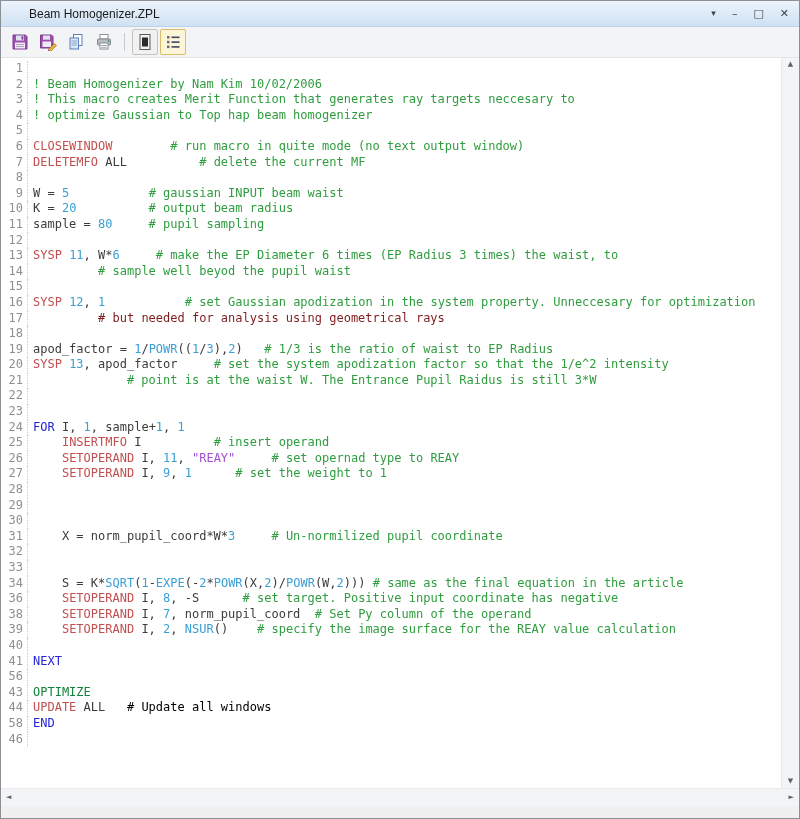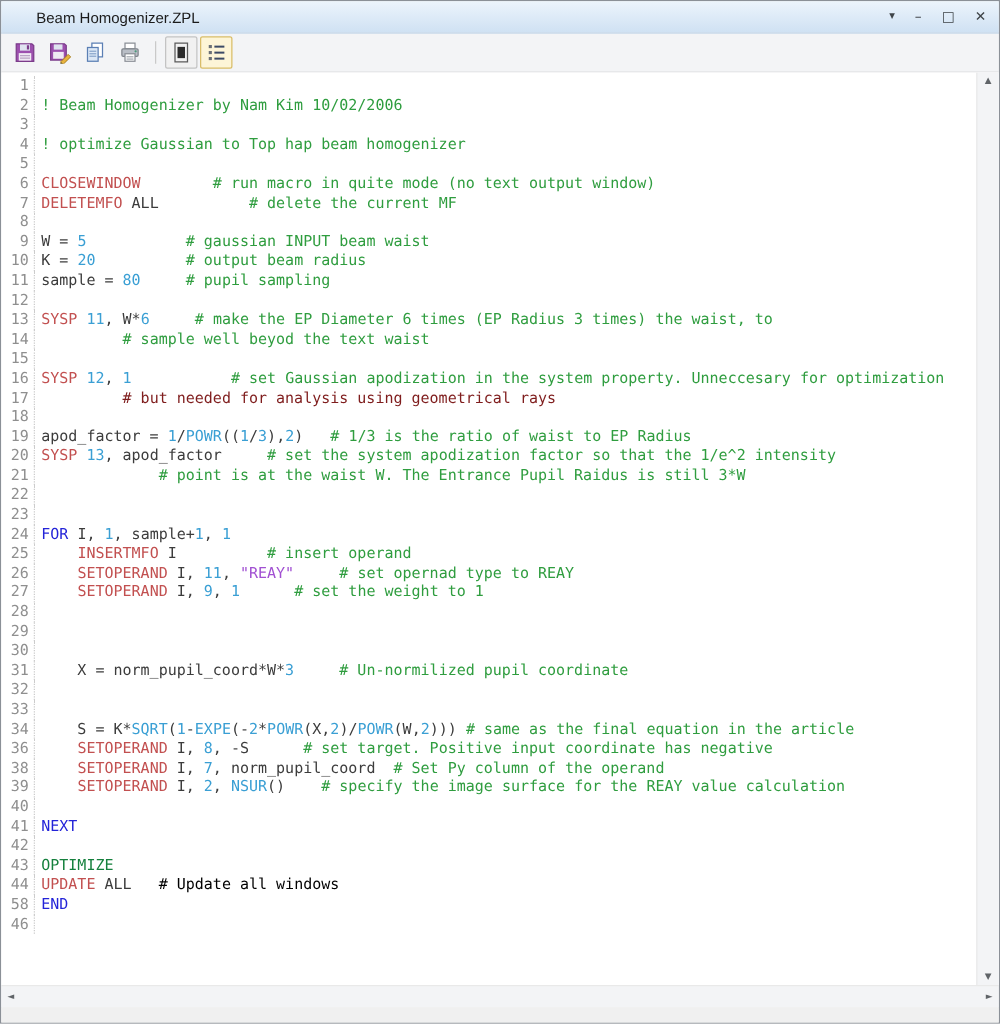--- a/index.html
+++ b/index.html
@@ -106,32 +106,32 @@
         <rect x="7.5" y="8.3" width="8" height="1.6" fill="#3c4a66"></rect>
         <rect x="7.5" y="13.1" width="8" height="1.6" fill="#3c4a66"></rect>
       </svg>
     </span>
   </div>
 
   <div class="editor-wrap">
     <div class="code-area">
         <div class="code-row"><span class="ln">1</span><span class="code"></span></div>
         <div class="code-row"><span class="ln">2</span><span class="code"><span style="color: rgb(47, 157, 63);">! Beam Homogenizer by Nam Kim 10/02/2006</span></span></div>
-        <div class="code-row"><span class="ln">3</span></div>
+        <div class="code-row"><span class="ln">3</span><span class="code"><span style="color: rgb(47, 157, 63);">! This macro creates Merit Function that generates ray targets neccesary to</span></span></div>
         <div class="code-row"><span class="ln">4</span><span class="code"><span style="color: rgb(47, 157, 63);">! optimize Gaussian to Top hap beam homogenizer</span></span></div>
         <div class="code-row"><span class="ln">5</span><span class="code"></span></div>
         <div class="code-row"><span class="ln">6</span><span class="code"><span style="color: rgb(194, 80, 80);">CLOSEWINDOW</span><span style="color: rgb(60, 60, 60);">        </span><span style="color: rgb(47, 157, 63);"># run macro in quite mode (no text output window)</span></span></div>
         <div class="code-row"><span class="ln">7</span><span class="code"><span style="color: rgb(194, 80, 80);">DELETEMFO</span><span style="color: rgb(60, 60, 60);"> ALL          </span><span style="color: rgb(47, 157, 63);"># delete the current MF</span></span></div>
         <div class="code-row"><span class="ln">8</span><span class="code"></span></div>
         <div class="code-row"><span class="ln">9</span><span class="code"><span style="color: rgb(60, 60, 60);">W = </span><span style="color: rgb(58, 159, 212);">5</span><span style="color: rgb(60, 60, 60);">           </span><span style="color: rgb(47, 157, 63);"># gaussian INPUT beam waist</span></span></div>
         <div class="code-row"><span class="ln">10</span><span class="code"><span style="color: rgb(60, 60, 60);">K = </span><span style="color: rgb(58, 159, 212);">20</span><span style="color: rgb(60, 60, 60);">          </span><span style="color: rgb(47, 157, 63);"># output beam radius</span></span></div>
         <div class="code-row"><span class="ln">11</span><span class="code"><span style="color: rgb(60, 60, 60);">sample = </span><span style="color: rgb(58, 159, 212);">80</span><span style="color: rgb(60, 60, 60);">     </span><span style="color: rgb(47, 157, 63);"># pupil sampling</span></span></div>
         <div class="code-row"><span class="ln">12</span><span class="code"></span></div>
         <div class="code-row"><span class="ln">13</span><span class="code"><span style="color: rgb(194, 80, 80);">SYSP</span><span style="color: rgb(60, 60, 60);"> </span><span style="color: rgb(58, 159, 212);">11</span><span style="color: rgb(60, 60, 60);">, W*</span><span style="color: rgb(58, 159, 212);">6</span><span style="color: rgb(60, 60, 60);">     </span><span style="color: rgb(47, 157, 63);"># make the EP Diameter 6 times (EP Radius 3 times) the waist, to</span></span></div>
-        <div class="code-row"><span class="ln">14</span><span class="code"><span style="color: rgb(60, 60, 60);">         </span><span style="color: rgb(47, 157, 63);"># sample well beyod the text waist</span></span></div>
+        <div class="code-row"><span class="ln">14</span><span class="code"><span style="color: rgb(60, 60, 60);">         </span><span style="color: rgb(47, 157, 63);"># sample well beyod the pupil waist</span></span></div>
         <div class="code-row"><span class="ln">15</span><span class="code"></span></div>
         <div class="code-row"><span class="ln">16</span><span class="code"><span style="color: rgb(194, 80, 80);">SYSP</span><span style="color: rgb(60, 60, 60);"> </span><span style="color: rgb(58, 159, 212);">12</span><span style="color: rgb(60, 60, 60);">, </span><span style="color: rgb(58, 159, 212);">1</span><span style="color: rgb(60, 60, 60);">           </span><span style="color: rgb(47, 157, 63);"># set Gaussian apodization in the system property. Unneccesary for optimization</span></span></div>
         <div class="code-row"><span class="ln">17</span><span class="code"><span style="color: rgb(60, 60, 60);">         </span><span style="color: #7f1d1d;"># but needed for analysis using geometrical rays</span></span></div>
         <div class="code-row"><span class="ln">18</span><span class="code"></span></div>
         <div class="code-row"><span class="ln">19</span><span class="code"><span style="color: rgb(60, 60, 60);">apod_factor = </span><span style="color: rgb(58, 159, 212);">1</span><span style="color: rgb(60, 60, 60);">/</span><span style="color: rgb(58, 159, 212);">POWR</span><span style="color: rgb(60, 60, 60);">((</span><span style="color: rgb(58, 159, 212);">1</span><span style="color: rgb(60, 60, 60);">/</span><span style="color: rgb(58, 159, 212);">3</span><span style="color: rgb(60, 60, 60);">),</span><span style="color: rgb(58, 159, 212);">2</span><span style="color: rgb(60, 60, 60);">)   </span><span style="color: rgb(47, 157, 63);"># 1/3 is the ratio of waist to EP Radius</span></span></div>
         <div class="code-row"><span class="ln">20</span><span class="code"><span style="color: rgb(194, 80, 80);">SYSP</span><span style="color: rgb(60, 60, 60);"> </span><span style="color: rgb(58, 159, 212);">13</span><span style="color: rgb(60, 60, 60);">, apod_factor     </span><span style="color: rgb(47, 157, 63);"># set the system apodization factor so that the 1/e^2 intensity</span></span></div>
         <div class="code-row"><span class="ln">21</span><span class="code"><span style="color: rgb(60, 60, 60);">             </span><span style="color: rgb(47, 157, 63);"># point is at the waist W. The Entrance Pupil Raidus is still 3*W</span></span></div>
         <div class="code-row"><span class="ln">22</span><span class="code"></span></div>
         <div class="code-row"><span class="ln">23</span><span class="code"></span></div>
         <div class="code-row"><span class="ln">24</span><span class="code"><span style="color: rgb(36, 36, 216);">FOR</span><span style="color: rgb(60, 60, 60);"> I, </span><span style="color: rgb(58, 159, 212);">1</span><span style="color: rgb(60, 60, 60);">, sample+</span><span style="color: rgb(58, 159, 212);">1</span><span style="color: rgb(60, 60, 60);">, </span><span style="color: rgb(58, 159, 212);">1</span></span></div>
@@ -143,21 +143,21 @@
         <div class="code-row"><span class="ln">30</span><span class="code"></span></div>
         <div class="code-row"><span class="ln">31</span><span class="code"><span style="color: rgb(60, 60, 60);">    X = norm_pupil_coord*W*</span><span style="color: rgb(58, 159, 212);">3</span><span style="color: rgb(60, 60, 60);">     </span><span style="color: rgb(47, 157, 63);"># Un-normilized pupil coordinate</span></span></div>
         <div class="code-row"><span class="ln">32</span><span class="code"></span></div>
         <div class="code-row"><span class="ln">33</span><span class="code"></span></div>
         <div class="code-row"><span class="ln">34</span><span class="code"><span style="color: rgb(60, 60, 60);">    S = K*</span><span style="color: rgb(58, 159, 212);">SQRT</span><span style="color: rgb(60, 60, 60);">(</span><span style="color: rgb(58, 159, 212);">1</span><span style="color: rgb(60, 60, 60);">-</span><span style="color: rgb(58, 159, 212);">EXPE</span><span style="color: rgb(60, 60, 60);">(-</span><span style="color: rgb(58, 159, 212);">2</span><span style="color: rgb(60, 60, 60);">*</span><span style="color: rgb(58, 159, 212);">POWR</span><span style="color: rgb(60, 60, 60);">(X,</span><span style="color: rgb(58, 159, 212);">2</span><span style="color: rgb(60, 60, 60);">)/</span><span style="color: rgb(58, 159, 212);">POWR</span><span style="color: rgb(60, 60, 60);">(W,</span><span style="color: rgb(58, 159, 212);">2</span><span style="color: rgb(60, 60, 60);">))) </span><span style="color: rgb(47, 157, 63);"># same as the final equation in the article</span></span></div>
         <div class="code-row"><span class="ln">36</span><span class="code"><span style="color: rgb(60, 60, 60);">    </span><span style="color: rgb(194, 80, 80);">SETOPERAND</span><span style="color: rgb(60, 60, 60);"> I, </span><span style="color: rgb(58, 159, 212);">8</span><span style="color: rgb(60, 60, 60);">, -S      </span><span style="color: rgb(47, 157, 63);"># set target. Positive input coordinate has negative</span></span></div>
         <div class="code-row"><span class="ln">38</span><span class="code"><span style="color: rgb(60, 60, 60);">    </span><span style="color: rgb(194, 80, 80);">SETOPERAND</span><span style="color: rgb(60, 60, 60);"> I, </span><span style="color: rgb(58, 159, 212);">7</span><span style="color: rgb(60, 60, 60);">, norm_pupil_coord  </span><span style="color: rgb(47, 157, 63);"># Set Py column of the operand</span></span></div>
         <div class="code-row"><span class="ln">39</span><span class="code"><span style="color: rgb(60, 60, 60);">    </span><span style="color: rgb(194, 80, 80);">SETOPERAND</span><span style="color: rgb(60, 60, 60);"> I, </span><span style="color: rgb(58, 159, 212);">2</span><span style="color: rgb(60, 60, 60);">, </span><span style="color: rgb(58, 159, 212);">NSUR</span><span style="color: rgb(60, 60, 60);">()    </span><span style="color: rgb(47, 157, 63);"># specify the image surface for the REAY value calculation</span></span></div>
         <div class="code-row"><span class="ln">40</span><span class="code"></span></div>
         <div class="code-row"><span class="ln">41</span><span class="code"><span style="color: rgb(36, 36, 216);">NEXT</span></span></div>
-        <div class="code-row"><span class="ln">42</span><span class="code"></span></div>
+        <div class="code-row"><span class="ln">56</span><span class="code"></span></div>
         <div class="code-row"><span class="ln">43</span><span class="code"><span style="color: #15803d;">OPTIMIZE</span></span></div>
         <div class="code-row"><span class="ln">44</span><span class="code"><span style="color: rgb(194, 80, 80);">UPDATE</span><span style="color: rgb(60, 60, 60);"> ALL   </span><span style="color: #000000;"># Update all windows</span></span></div>
         <div class="code-row"><span class="ln">58</span><span class="code"><span style="color: rgb(36, 36, 216);">END</span></span></div>
         <div class="code-row"><span class="ln">46</span><span class="code"></span></div>
       </div>
     <div class="vscroll">
       <span class="sarrow">▲</span>
       <span class="sarrow">▼</span>
     </div>
   </div>

